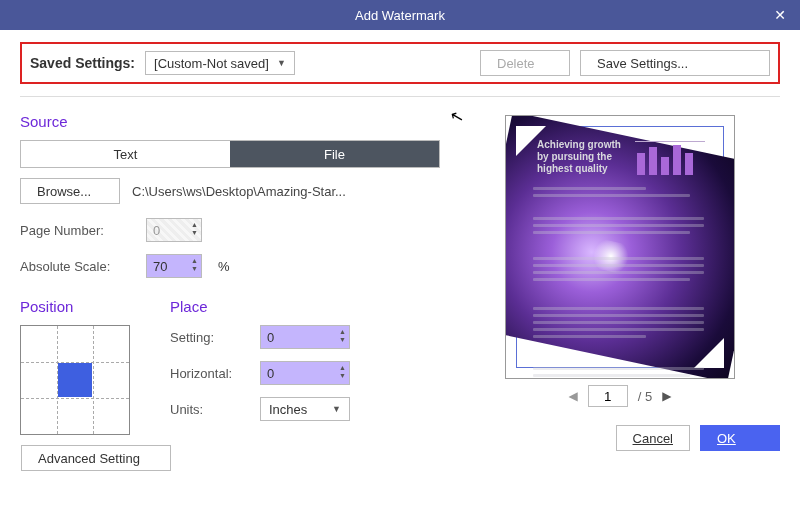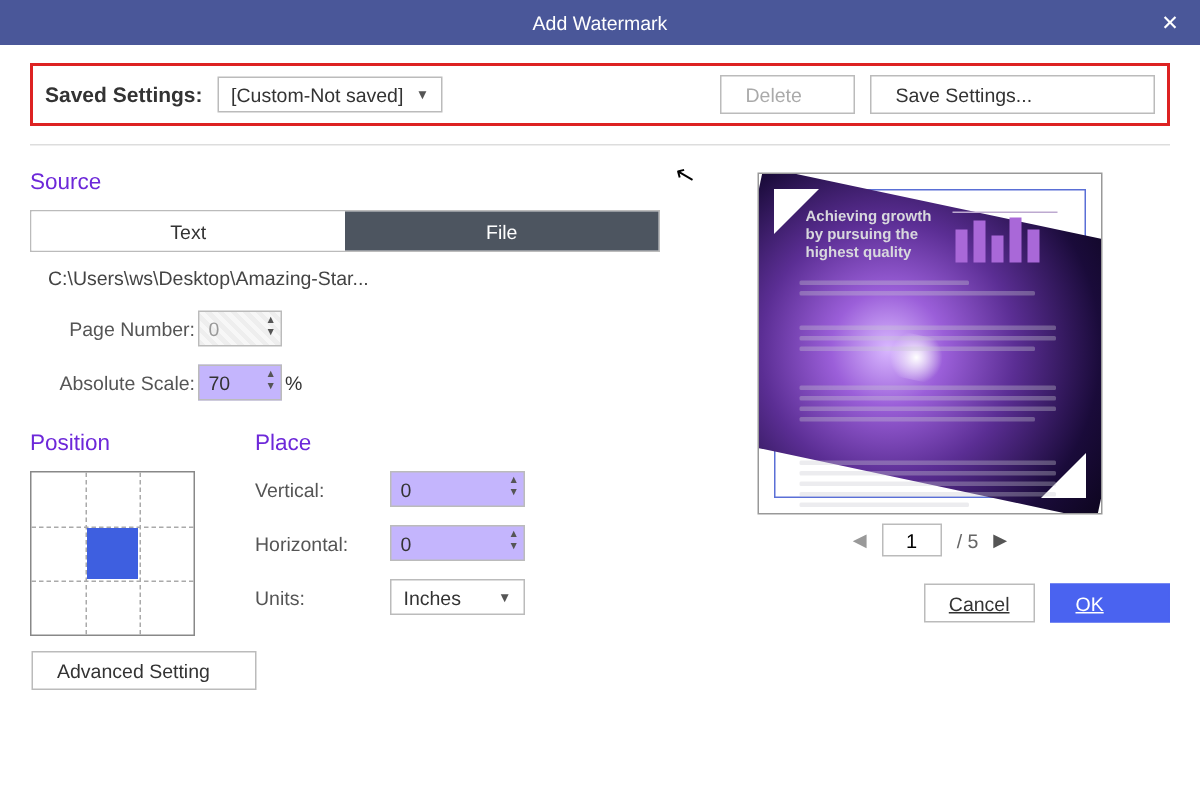--- a/index.html
+++ b/index.html
@@ -20,40 +20,40 @@
 .left { width: 420px; }
 .right { flex: 1; position: relative; }
 h3 { font-weight: 400; color: #6d28d9; font-size: 15px; margin: 8px 0 10px; }
 .tabs { display: flex; border: 1px solid #bbb; height: 28px; margin-bottom: 10px; }
 .tab { flex: 1; display: flex; align-items: center; justify-content: center; font-size: 13px; }
 .tab.inactive { background: #fff; }
 .tab.active { background: #4d5560; color: #fff; }
 .browse-row { display: flex; align-items: center; gap: 0; margin-bottom: 14px; }
 .browse-row .btn { min-width: 100px; }
 .browse-row .path { padding-left: 12px; color: #444; }
-.field-row { display: flex; align-items: center; margin-bottom: 12px; gap: 2px; text-align: right; }
+.field-row { display: flex; align-items: center; margin-bottom: 12px; gap: 16px; }
 .field-row .lbl { width: 110px; color: #555; }
 .spinner { border: 1px solid #bbb; height: 24px; width: 56px; display: flex; align-items: center; padding: 0 6px; background: #c4b5fd; position: relative; }
 .spinner.disabled { background: repeating-linear-gradient(45deg,#eee,#eee 3px,#f7f7f7 3px,#f7f7f7 6px); color:#999; }
 .spinner .arrows { position: absolute; right: 3px; top: 2px; display: flex; flex-direction: column; font-size: 7px; line-height: 8px; color: #555; }
 .pos-place { display: flex; margin-top: 6px; }
 .pos-col { width: 150px; }
 .grid { border: 1px solid #888; width: 110px; height: 110px; position: relative; margin-top: 4px; }
 .grid .hline, .grid .vline { position: absolute; border: 0 dashed #aaa; }
 .grid .hline { left: 0; right: 0; border-top-width: 1px; }
 .grid .vline { top: 0; bottom: 0; border-left-width: 1px; }
 .grid .h1 { top: 36px; } .grid .h2 { top: 72px; }
 .grid .v1 { left: 36px; } .grid .v2 { left: 72px; }
 .grid .sel { position: absolute; left: 37px; top: 37px; width: 34px; height: 34px; background: #3e5fe0; }
 .place-row { display: flex; align-items: center; margin-bottom: 12px; gap: 10px; }
 .place-row .lbl { width: 80px; color: #555; }
 .place-row .spinner { width: 90px; }
 .place-row .dropdown { min-width: 90px; }
 .cursor { position: absolute; left: -10px; top: 2px; font-size: 16px; color: #000; transform: rotate(-15deg); }
-.preview { border: 1px solid #999; width: 230px; height: 228px; margin: 10px auto 6px; position: relative; overflow: hidden; background:#fff;}
+.preview { border: 1px solid #999; width: 230px; height: 264px; margin: 10px auto 6px; position: relative; overflow: hidden; background:#fff;}
 .doc { position: absolute; left: 10px; top: 10px; right: 10px; bottom: 10px; border: 1px solid #5a6fd6; background: #fff; }
 .wm { position: absolute; left: -30px; right: -30px; top: 10px; bottom: 10px; transform: rotate(12deg); background: radial-gradient(circle at 40% 55%, #d9b8ff 0%, #9b5fd9 20%, #5b2e94 45%, #1a0b3a 75%, #0a0418 100%); }
 .wm::after{content:"";position:absolute;left:40%;top:48%;width:40px;height:30px;background:radial-gradient(circle,#fff 0%,rgba(255,255,255,0) 70%);}
 .doc-title { position:absolute; left:20px; top:12px; color:#d8d8dd; font-size:10px; line-height:12px; font-weight:600;}
 .doc-bars { position:absolute; right:18px; top:14px; width:70px; height:34px; }
 .doc-bars .bar{position:absolute;bottom:0;width:8px;background:#a968d8;}
 .doc-bars .b1{left:2px;height:22px;} .doc-bars .b2{left:14px;height:28px;} .doc-bars .b3{left:26px;height:18px;} .doc-bars .b4{left:38px;height:30px;} .doc-bars .b5{left:50px;height:22px;}
 .doc-bars .axis{position:absolute;left:0;right:0;top:0;border-top:1px solid #bda9d0;}
 .doc-text { position:absolute; left:16px; right:16px; }
 .doc-line { height:3px; background:rgba(200,200,210,0.35); margin-bottom:4px; border-radius:1px;}
@@ -101,20 +101,23 @@
       <h3>Source</h3>
       <div class="tabs">
         <div class="tab inactive">
             <span>Text</span>
           </div>
         <div class="tab active">
             <span>File</span>
           </div>
       </div>
       <div class="browse-row">
+        <div class="btn">
+            <span>Browse...</span>
+          </div>
         <span class="path">C:\Users\ws\Desktop\Amazing-Star...</span>
       </div>
       <div class="field-row">
         <span class="lbl">Page Number:</span>
         <div class="spinner disabled">
           <span>0</span>
           <span class="arrows">▲<br>▼</span>
         </div>
       </div>
       <div class="field-row">
@@ -133,21 +136,21 @@
             <div class="hline h1"></div>
               <div class="hline h2"></div>
             <div class="vline v1"></div>
               <div class="vline v2"></div>
             <div class="sel"></div>
           </div>
         </div>
         <div style="flex:1">
           <h3>Place</h3>
           <div class="place-row">
-            <span class="lbl">Vertical:</span>
+            <span class="lbl">Setting:</span>
             <div class="spinner">
               <span>0</span>
               <span class="arrows">▲<br>▼</span>
             </div>
           </div>
           <div class="place-row">
             <span class="lbl">Horizontal:</span>
             <div class="spinner">
               <span>0</span>
               <span class="arrows">▲<br>▼</span>

